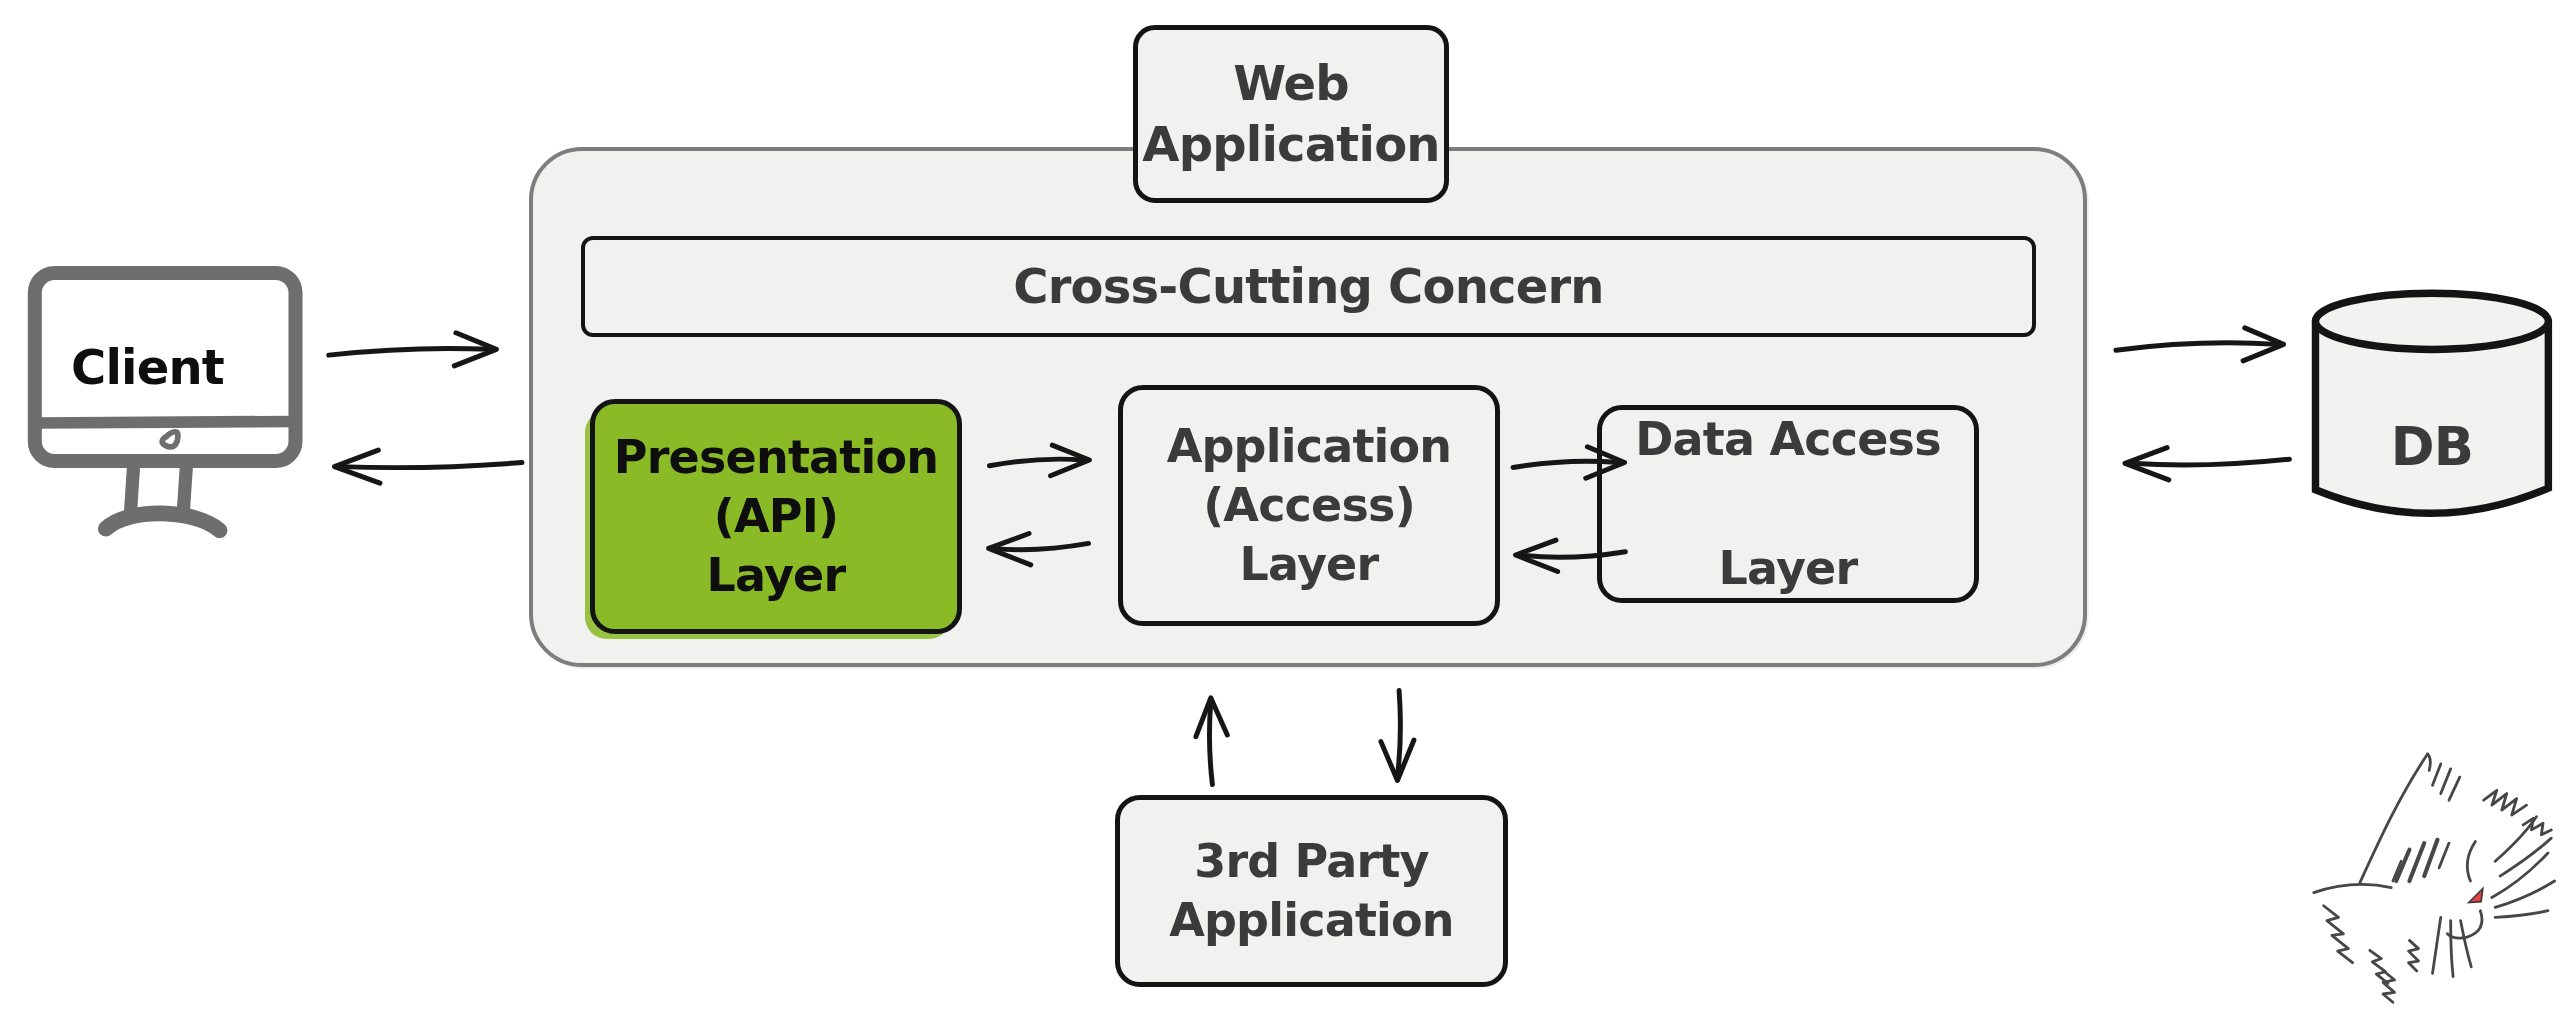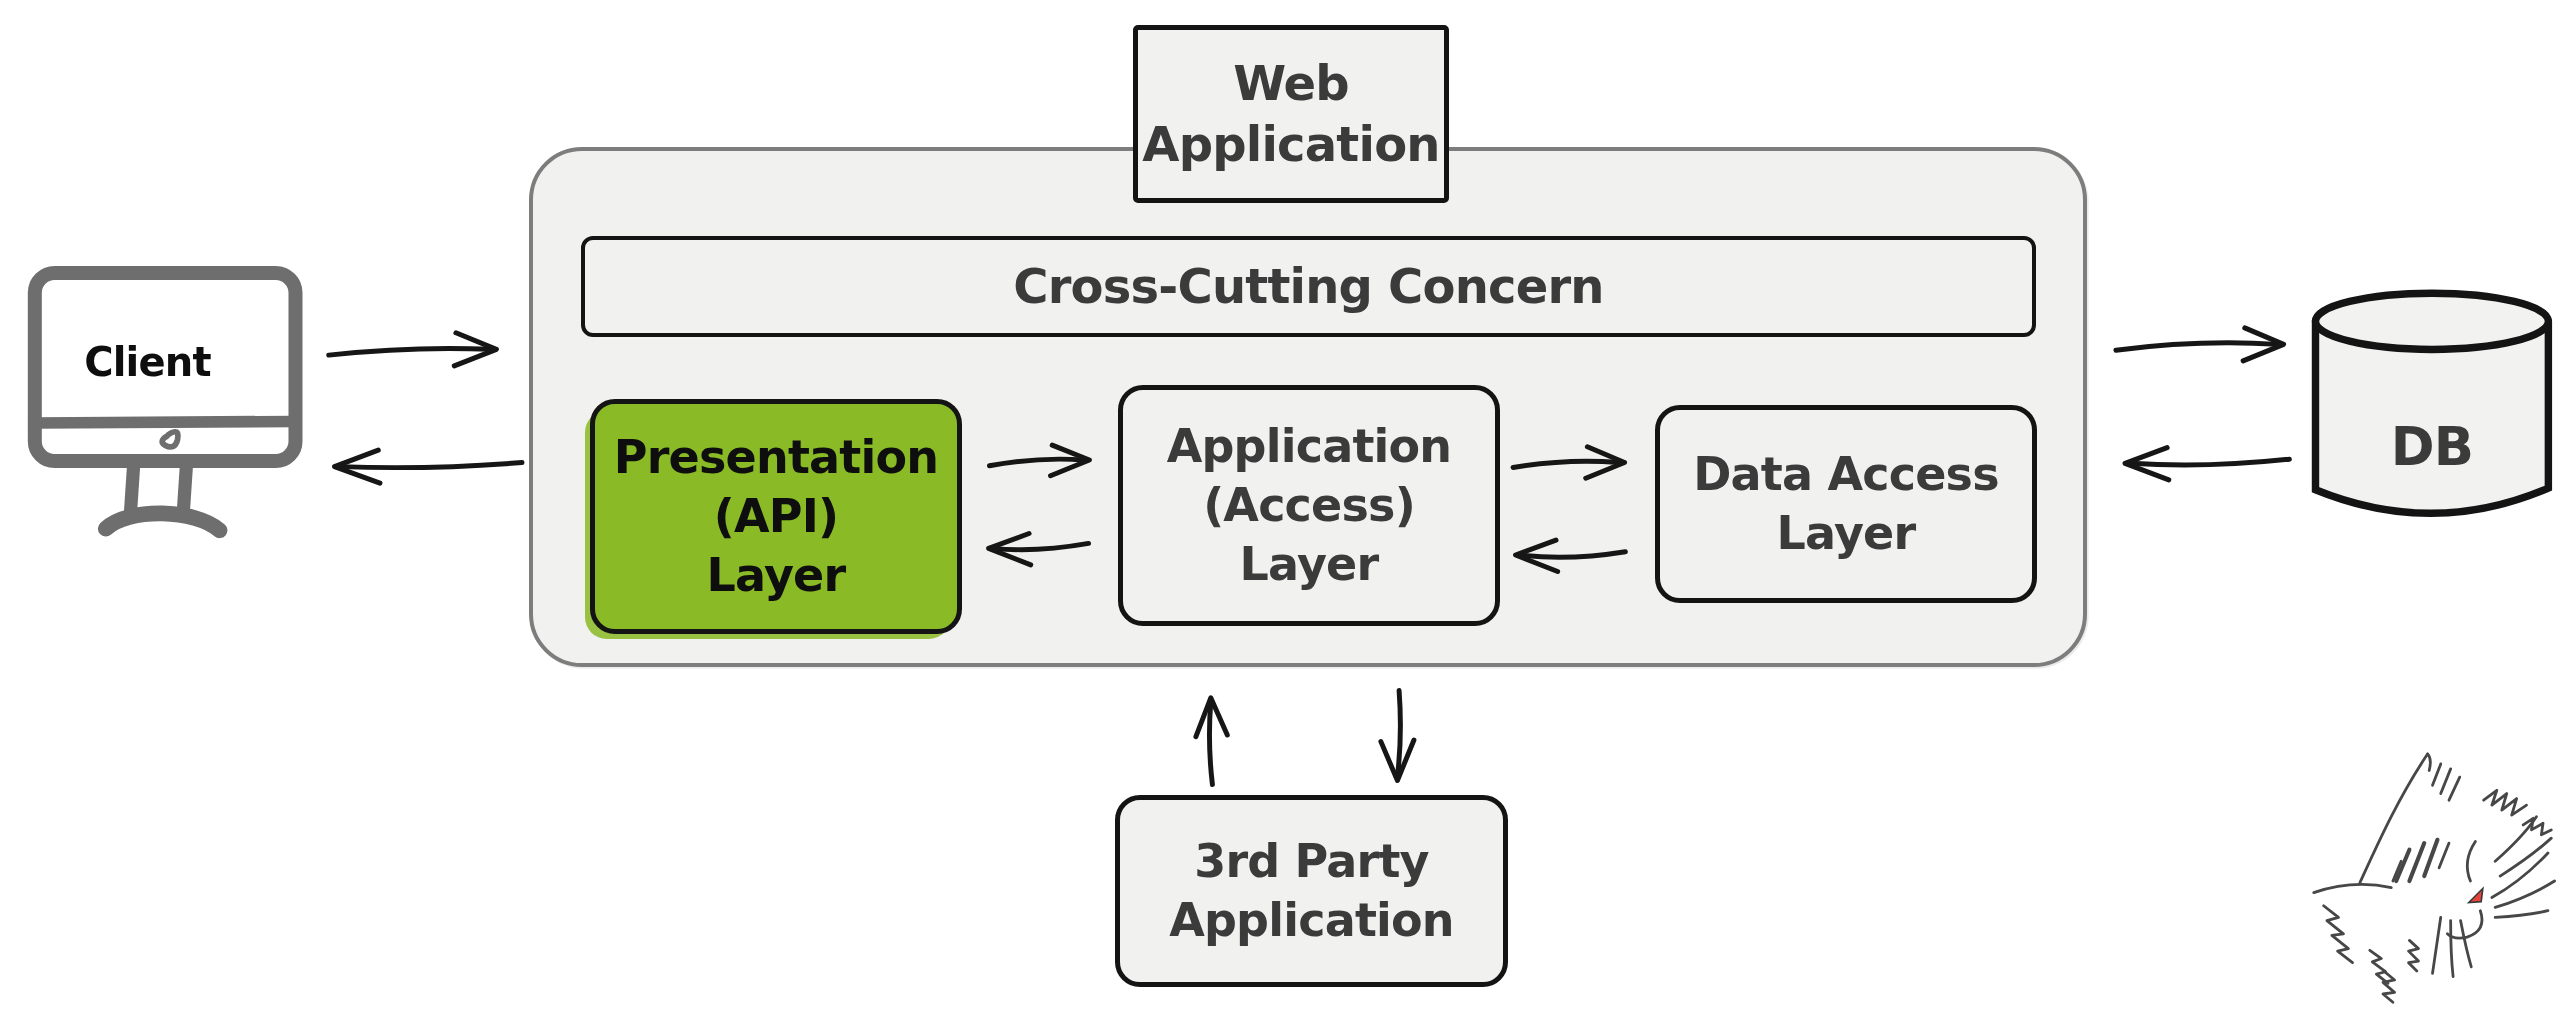--- a/index.html
+++ b/index.html
@@ -27,37 +27,37 @@
   .node .ln{white-space:nowrap;}
 
   .container-frame{
     position:absolute; left:529px; top:147px; width:1558px; height:520px;
     background:var(--box-fill); border:4.1px solid var(--container-border);
     border-radius:53px;
     box-shadow:1.7px 1.7px 0 0 rgba(0,0,0,.08);
   }
 
   .webapp-label{ left:1133px; top:25px; width:316px; height:178px;
-    border-radius:5px; font-size:48px; }
+    border-radius:22px; font-size:48px; }
 
   .crossbar{ left:581px; top:236px; width:1455px; height:101px;
     border-radius:12px; border-width:4.1px; font-size:48px; flex-direction:row; }
 
   .presentation{ left:590px; top:387px; width:372px; height:235px;
     background:var(--highlight-green); color:var(--text-black);
     box-shadow:-8.3px 8.3px 0 -3.3px rgba(138,186,37,.85);
     margin-top:12px;
   }
   .application{ left:1118px; top:385px; width:382px; height:241px; }
-  .dataaccess{ left:1655px; top:405px; width:382px; height:198px; }
+  .dataaccess{ left:1597px; top:405px; width:382px; height:198px;justify-content:space-between; }
   .thirdparty{ left:1115px; top:795px; width:393px; height:192px; }
 
   .client-label{
     position:absolute; left:40px; top:339px; width:215px; text-align:center;
-    color:var(--text-black); font-size:40px; font-weight:600; letter-spacing:-0.8px;
+    color:var(--text-black); font-size:48px; font-weight:600; letter-spacing:-0.8px;
   }
 
   svg .sk{fill:none; stroke:var(--ink); stroke-width:6; stroke-linecap:round; stroke-linejoin:round;}
   svg .mon{fill:none; stroke:var(--monitor-gray); stroke-linecap:round; stroke-linejoin:round;}
   svg .cat{fill:none; stroke:#474747; stroke-width:3.4; stroke-linecap:round; stroke-linejoin:round;}
   svg .cat.bold{stroke-width:5;}
   .dbtext{ font-family:"DejaVu Sans","Liberation Sans",sans-serif; font-size:64px;
     font-weight:600; fill:var(--text-dark); letter-spacing:-1px;}
 </style>
 </head>

